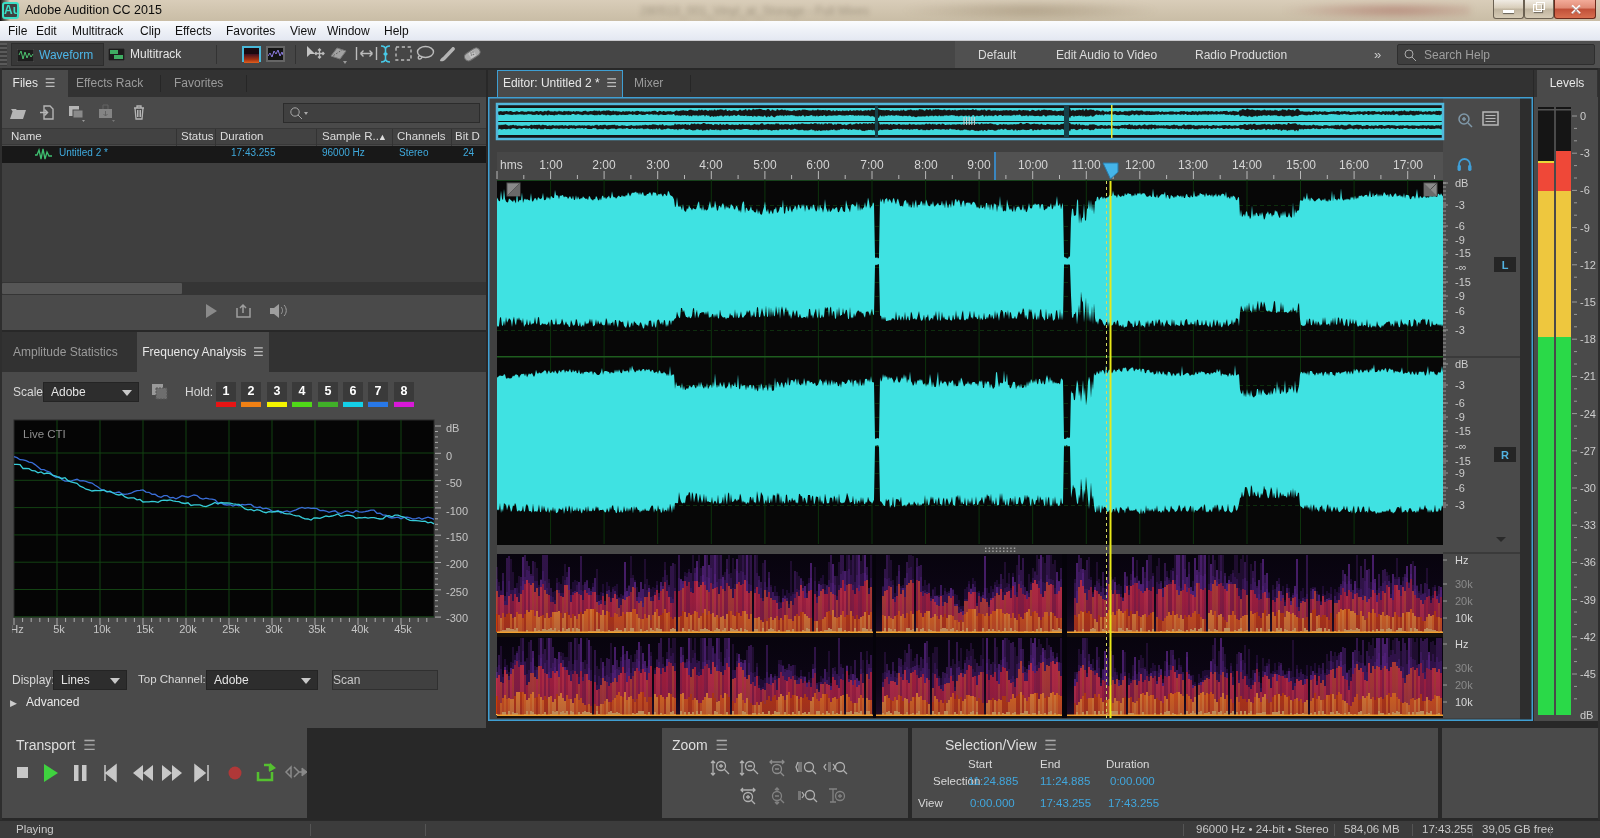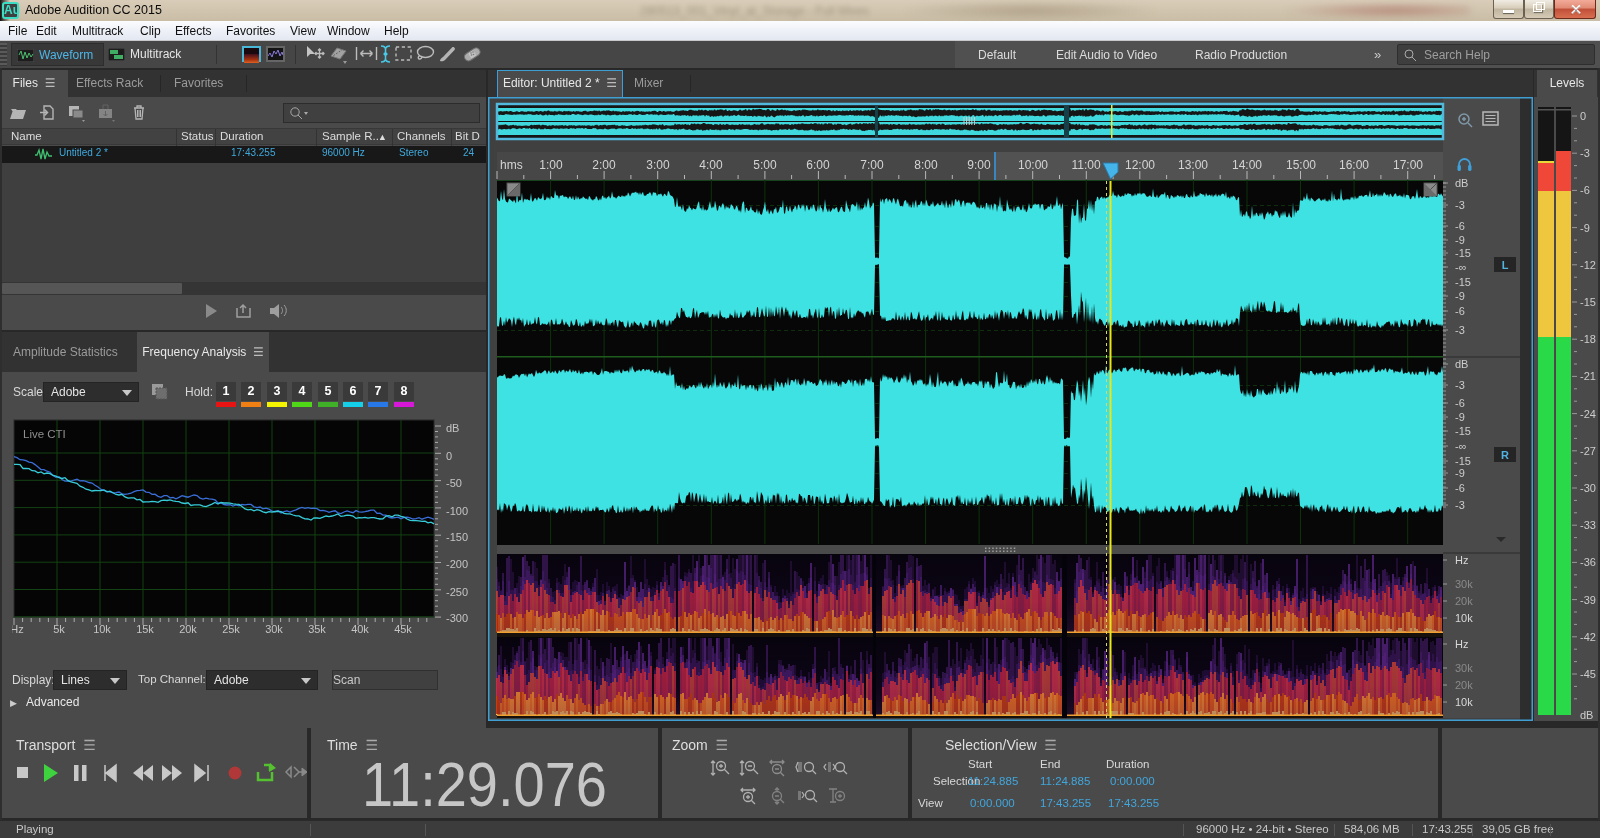--- a/index.html
+++ b/index.html
@@ -540,24 +540,20 @@
           <path d="M2 9v8h14v-8" stroke="#55c030" stroke-width="2.5" fill="none"></path>
           <path d="M8 2h6v6" stroke="#55c030" stroke-width="2.5" fill="none"></path>
           <path d="M14 0l6 5-7 4z" fill="#55c030"></path>
         </g>
   <g transform="translate(276,3)" stroke="#8a8a8a" fill="#8a8a8a">
           <path d="M5 4L0 9l5 5zM8 4l5 5-5 5M13 9h6" stroke-width="1.5" fill="none"></path>
           <path d="M16 5l5 4-5 4z"></path>
         </g>
  </svg>
 </div>
-<div class="panel" style="left:311px;top:728px;width:347px;height:90px">
- <span class="hdr" style="left:16px;top:9px">Time&nbsp;&nbsp;<span style="color:#aaa">☰</span></span>
- <div class="abs" style="left:0;top:24px;width:347px;text-align:center;color:#c6c6c6;font-size:56px;transform:scaleY(1.14);transform-origin:50% 55%">11:29.076</div>
-</div>
 <div class="panel" style="left:662px;top:728px;width:246px;height:90px">
  <span class="hdr" style="left:10px;top:9px">Zoom&nbsp;&nbsp;<span style="color:#aaa">☰</span></span>
  <svg width="246" height="56" style="left:0;top:30px" fill="none" stroke="#b0b0b0" stroke-width="1.3">
   <g transform="translate(49,2)">
           <path d="M2 1v14M0 3l2-2 2 2M0 13l2 2 2-2"></path>
           <circle cx="10" cy="6" r="4.5"></circle>
           <path d="M13 9l5 5M8 6h4M10 4v4"></path>
         </g>
   <g transform="translate(78,2)">
           <path d="M2 1v14M0 3l2-2 2 2M0 13l2 2 2-2"></path>

